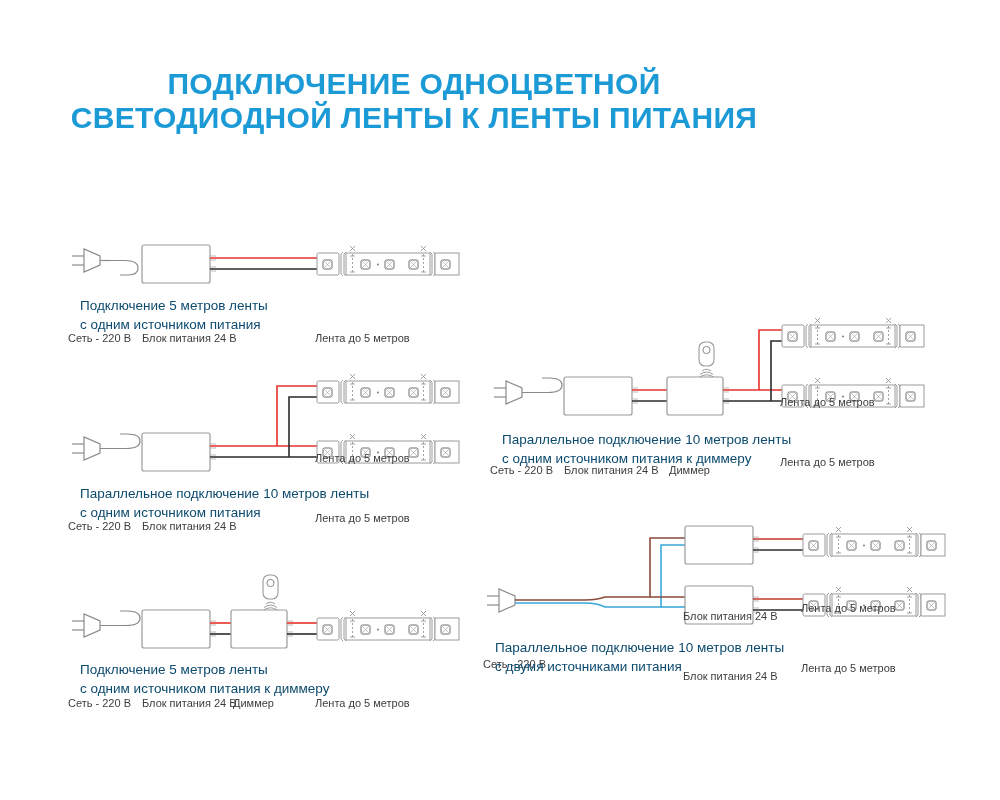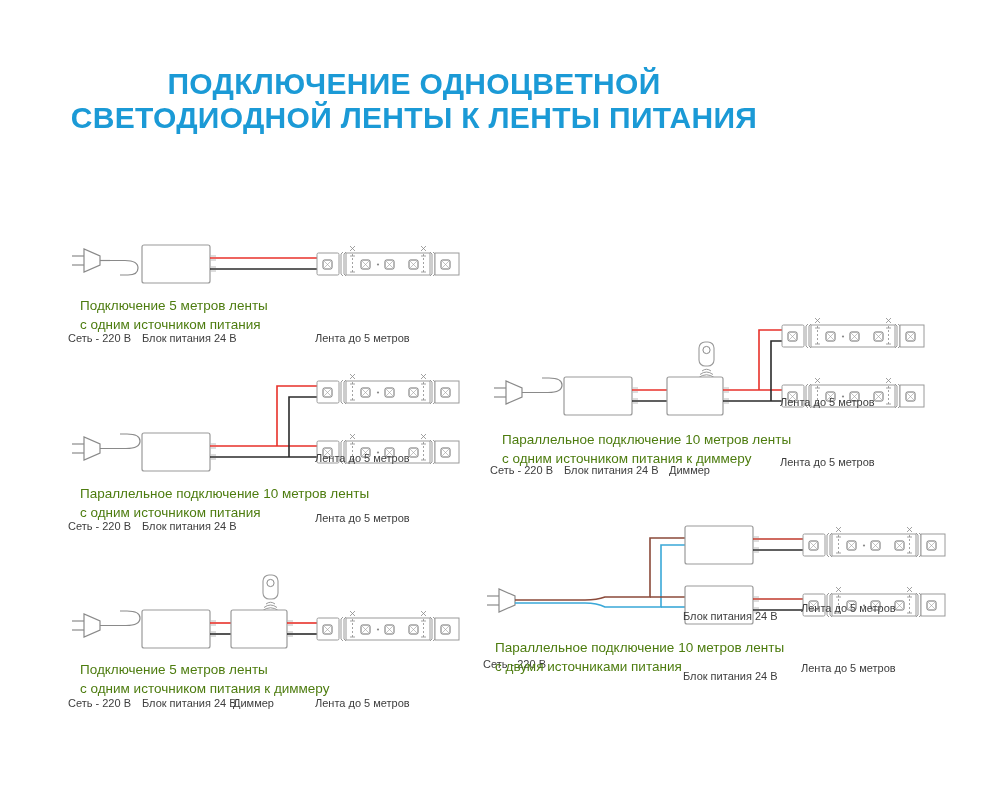--- a/index.html
+++ b/index.html
@@ -9,21 +9,21 @@
     position:relative;overflow:hidden;
   }
   .title{
     position:absolute;left:0;top:58px;width:828px;text-align:center;
     color:#1b9ad6;font-weight:bold;font-size:30px;line-height:34px;
     letter-spacing:.3px;
     margin-top:9px;
   }
   .diagram{position:absolute;}
   .caption{
-    position:absolute;color:#4d7c0f;font-size:13.5px;line-height:19px;
+    position:absolute;color:#0c4a6e;font-size:13.5px;line-height:19px;
     white-space:pre-line;
   }
   .lbl{
     position:absolute;color:#3d3d3d;font-size:11px;white-space:nowrap;margin-top:40px;
   }
   svg{display:block;overflow:visible;}
 </style>
 </head>
 <body>
 

